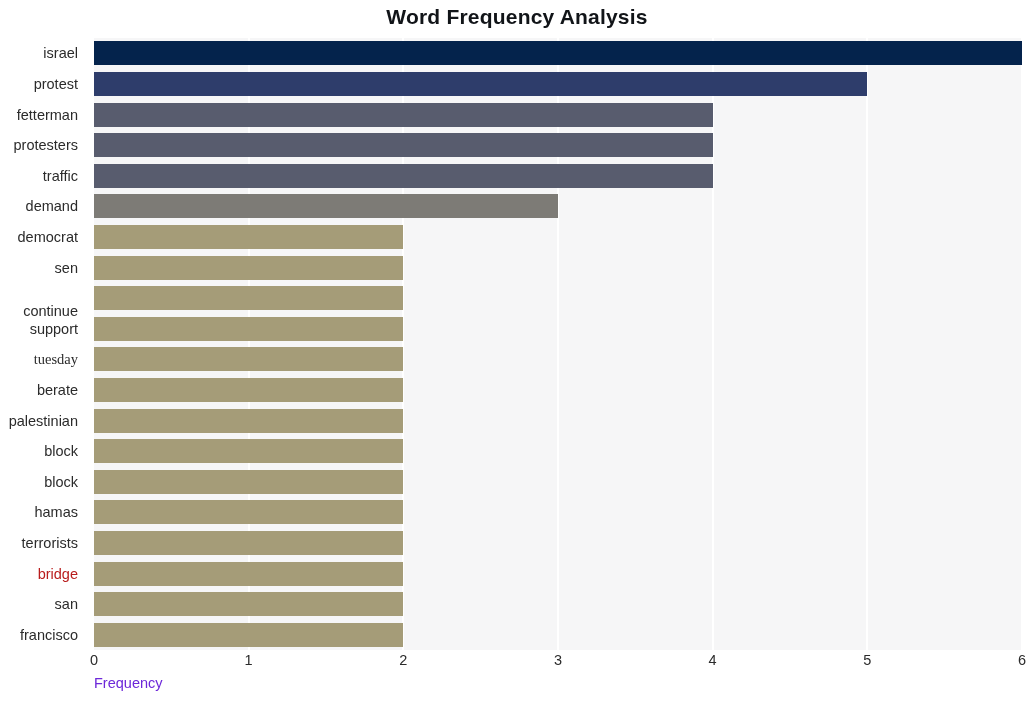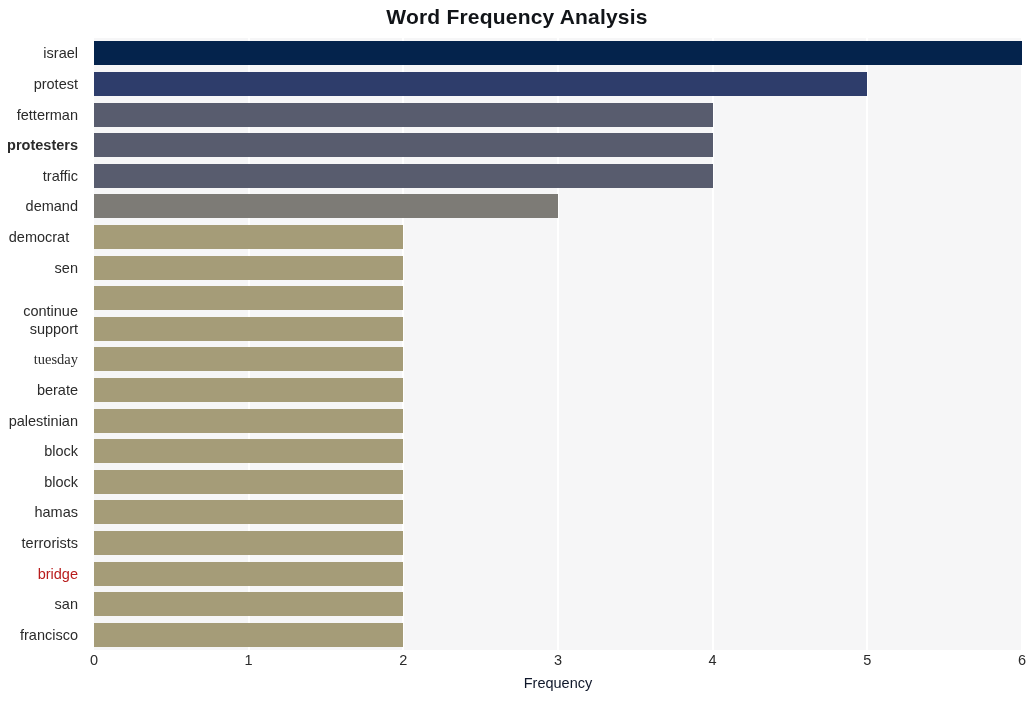--- a/index.html
+++ b/index.html
@@ -88,23 +88,22 @@
     transform: translateX(-50%);
     font-size: 14.5px;
     color: #2b2b2b;
     text-align: center;
   }
   #xaxis-label {
     position: absolute;
     left: 94px;
     top: 675px;
     width: 928px;
-    text-align: center;
     font-size: 14.5px;
-    color: #0f172a;
+    color: #6d28d9;
   }
 </style>
 </head>
 <body>
 
 <div id="figure">
 
   <div id="chart-title">Word Frequency Analysis</div>
 
   <div id="plot-area" style="background: rgb(246, 246, 247);">
@@ -173,24 +172,24 @@
       </div>
       <div class="bar-row" style="top: 584.7px; width: 928px;">
         <div class="bar" title="francisco: 2" style="width: 309.333px; background: rgb(165, 156, 120);"></div>
       </div>
     </div>
 
   <div id="ylabels">
       <div class="ytick-label" style="top: 3.3px; padding-right: 8px; color: rgb(43, 43, 43);">israel</div>
       <div class="ytick-label" style="top: 33.9px; padding-right: 8px; color: rgb(43, 43, 43);">protest</div>
       <div class="ytick-label" style="top: 64.5px; padding-right: 8px; color: rgb(43, 43, 43);">fetterman</div>
-      <div class="ytick-label" style="top: 95.1px; padding-right: 8px; color: rgb(43, 43, 43); font-weight: bold;">protesters</div>
+      <div class="ytick-label" style="top: 95.1px; padding-right: 8px; color: rgb(43, 43, 43);">protesters</div>
       <div class="ytick-label" style="top: 125.7px; padding-right: 8px; color: rgb(43, 43, 43);">traffic</div>
       <div class="ytick-label" style="top: 156.3px; padding-right: 8px; color: rgb(43, 43, 43);">demand</div>
-      <div class="ytick-label" style="top: 186.9px; padding-right: 8px; color: rgb(43, 43, 43); text-align: center;">democrat</div>
+      <div class="ytick-label" style="top: 186.9px; padding-right: 8px; color: rgb(43, 43, 43);">democrat</div>
       <div class="ytick-label" style="top: 217.5px; padding-right: 8px; color: rgb(43, 43, 43);">sen</div>
       <div class="ytick-label" style="top: 248.1px; padding-right: 8px; color: rgb(43, 43, 43); margin-top: 13px;">continue</div>
       <div class="ytick-label" style="top: 278.7px; padding-right: 8px; color: rgb(43, 43, 43);">support</div>
       <div class="ytick-label" style="top: 309.3px; padding-right: 8px; color: rgb(43, 43, 43); font-family: Liberation Serif, serif;">tuesday</div>
       <div class="ytick-label" style="top: 339.9px; padding-right: 8px; color: rgb(43, 43, 43);">berate</div>
       <div class="ytick-label" style="top: 370.5px; padding-right: 8px; color: rgb(43, 43, 43);">palestinian</div>
       <div class="ytick-label" style="top: 401.1px; padding-right: 8px; color: rgb(43, 43, 43);">block</div>
       <div class="ytick-label" style="top: 431.7px; padding-right: 8px; color: rgb(43, 43, 43);">block</div>
       <div class="ytick-label" style="top: 462.3px; padding-right: 8px; color: rgb(43, 43, 43);">hamas</div>
       <div class="ytick-label" style="top: 492.9px; padding-right: 8px; color: rgb(43, 43, 43);">terrorists</div>

